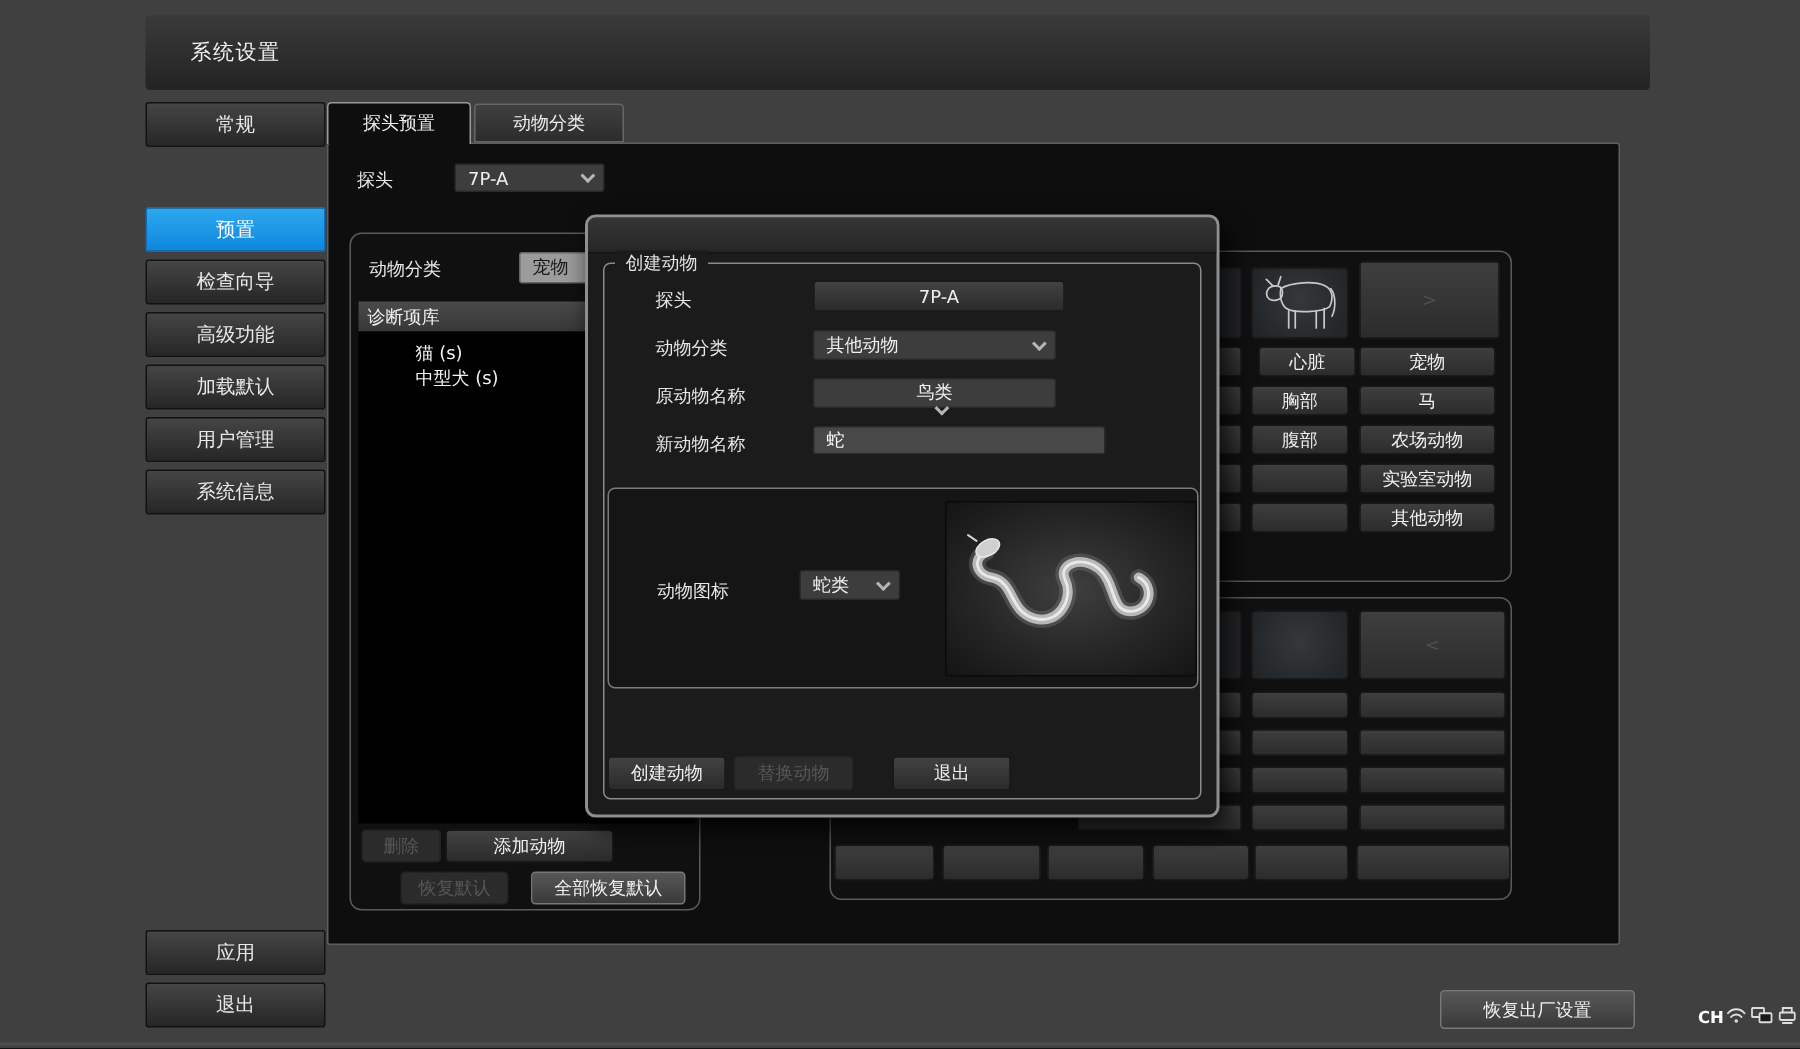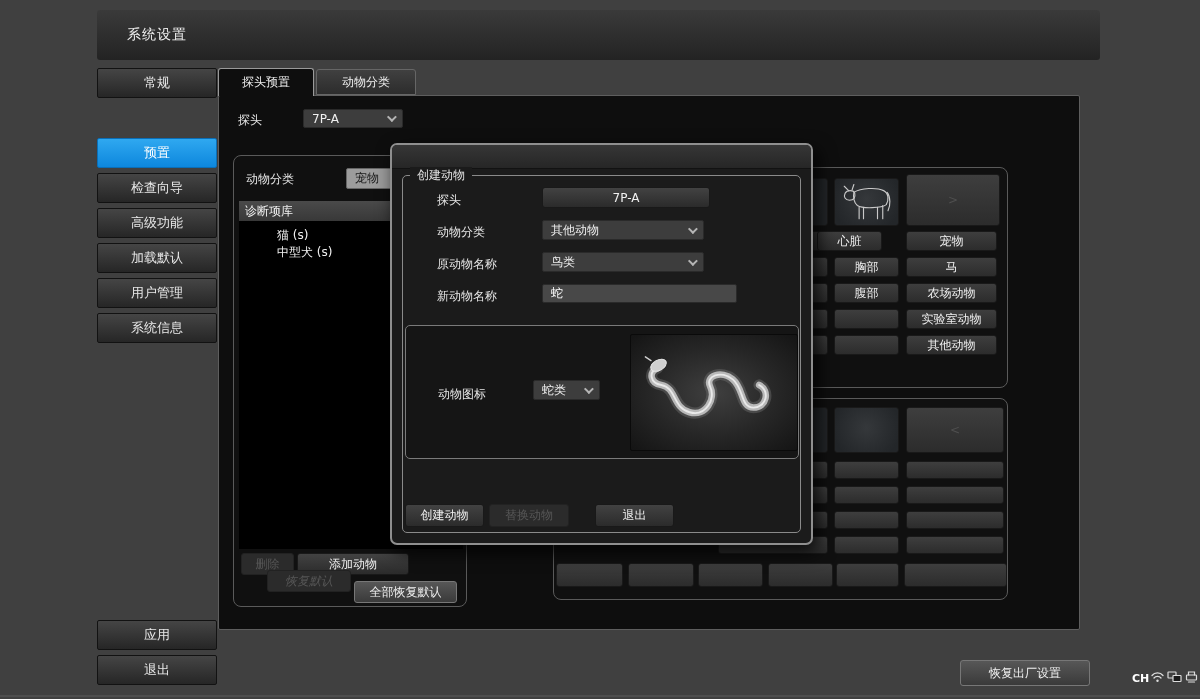--- a/index.html
+++ b/index.html
@@ -121,21 +121,21 @@
     <div class="abs" style="left:112px; top:12px; width:75px; height:21px; background:#9c9c9c; border:1px solid #666; border-radius:2px; color:#1a1a1a; font-size:12px; display:flex; align-items:center; padding-left:8px;">
       <span>宠物</span>
     </div>
     <div class="abs list-header" style="left:5px; top:45px; width:224px; height:20px;">诊断项库</div>
     <div class="abs listbox" style="left:5px; top:65px; width:224px; height:328px; padding-top:6px;">
       <div class="li">猫 (s)</div>
       <div class="li">中型犬 (s)</div>
     </div>
     <div class="abs btn disabled" style="left:7px; top:397px; width:53px; height:22px;">删除</div>
     <div class="abs btn" style="left:63px; top:397px; width:112px; height:22px;">添加动物</div>
-    <div class="abs btn disabled" style="left:33px; top:414px; width:84px; height:22px;font-style:italic;">恢复默认</div>
+    <div class="abs btn disabled" style="left:33px; top:425px; width:72px; height:22px;">恢复默认</div>
     <div class="abs btn light" style="left:120px; top:425px; width:103px; height:22px;">全部恢复默认</div>
   </div>
 
   <div class="abs panel" style="left:553px; top:167px; width:455px; height:221px; z-index:1;">
 
     <div class="abs imgbox" style="left:8px;   top:10px; width:70px; height:48px;"></div>
     <div class="abs imgbox" style="left:86px;  top:10px; width:70px; height:48px;"></div>
     <div class="abs imgbox" style="left:164px; top:10px; width:110px; height:48px;"></div>
     <div class="abs imgbox" style="left:280px; top:10px; width:65px; height:48px;">
       <svg width="58" height="42" viewBox="0 0 66 48">
@@ -151,21 +151,21 @@
     <div class="abs gridbtn" style="left:352px; top:6px; width:94px; height:52px;">
       <span class="dimlabel">&gt;</span>
     </div>
 
     <div class="abs gridbtn" style="left:164px; top:63px;  width:110px; height:20px;"></div>
     <div class="abs gridbtn" style="left:164px; top:89px;  width:110px; height:20px;"></div>
     <div class="abs gridbtn" style="left:164px; top:115px; width:110px; height:20px;"></div>
     <div class="abs gridbtn" style="left:164px; top:141px; width:110px; height:20px;"></div>
     <div class="abs gridbtn" style="left:164px; top:167px; width:110px; height:20px;"></div>
 
-    <div class="abs gridbtn" style="left:263px; top:63px;  width:65px; height:20px;">心脏</div>
+    <div class="abs gridbtn" style="left:285px; top:63px;  width:65px; height:20px;">心脏</div>
     <div class="abs gridbtn" style="left:280px; top:89px;  width:65px; height:20px;">胸部</div>
     <div class="abs gridbtn" style="left:280px; top:115px; width:65px; height:20px;">腹部</div>
     <div class="abs gridbtn" style="left:280px; top:141px; width:65px; height:20px;"></div>
     <div class="abs gridbtn" style="left:280px; top:167px; width:65px; height:20px;"></div>
 
     <div class="abs gridbtn" style="left:352px; top:63px;  width:91px; height:20px;">宠物</div>
     <div class="abs gridbtn" style="left:352px; top:89px;  width:91px; height:20px;">马</div>
     <div class="abs gridbtn" style="left:352px; top:115px; width:91px; height:20px;">农场动物</div>
     <div class="abs gridbtn" style="left:352px; top:141px; width:91px; height:20px;">实验室动物</div>
     <div class="abs gridbtn" style="left:352px; top:167px; width:91px; height:20px;">其他动物</div>
@@ -211,21 +211,21 @@
     <div class="abs lbl" style="left:45px; top:47px;">探头</div>
     <div class="abs btn" style="left:150px; top:42px; width:168px; height:21px;">7P-A</div>
 
     <div class="abs lbl" style="left:45px; top:79px;">动物分类</div>
     <div class="abs dd" style="left:150px; top:75px; width:162px; height:20px;">
       <span>其他动物</span>
       <span class="chev"></span>
     </div>
 
     <div class="abs lbl" style="left:45px; top:111px;text-align:center;">原动物名称</div>
-    <div class="abs dd" style="left:150px; top:107px; width:162px; height:20px;">
+    <div class="abs dd" style="left:150px; top:107px; width:162px; height:20px;flex-direction:column;">
       <span>鸟类</span>
       <span class="chev"></span>
     </div>
 
     <div class="abs lbl" style="left:45px; top:143px;">新动物名称</div>
     <div class="abs textbox" style="left:150px; top:139px; width:195px; height:19px;">蛇</div>
 
     <div class="abs subpanel" style="left:13px; top:180px; width:394px; height:134px;">
       <div class="abs lbl" style="left:32px; top:60px;">动物图标</div>
       <div class="abs dd" style="left:127px; top:54px; width:67px; height:20px;">

